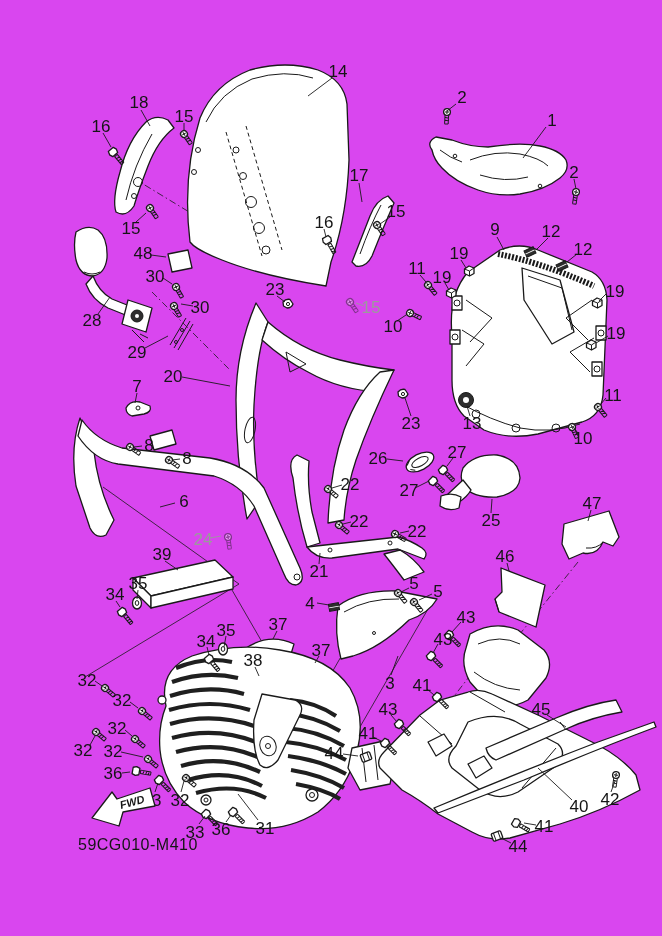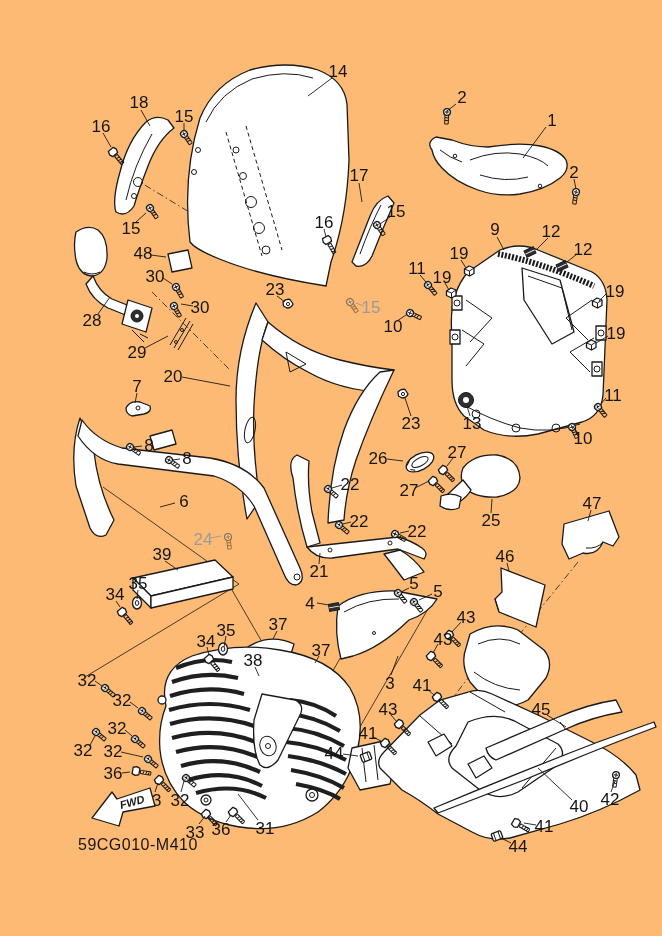--- a/index.html
+++ b/index.html
@@ -1,16 +1,16 @@
 <!DOCTYPE html>
 <html><head>
 <meta charset="utf-8">
 <style>
   html,body{margin:0;padding:0;background:#e8e8e8;}
-  .stage{position:relative;width:662px;height:936px;background:#fdba74;overflow:hidden;
+  .stage{position:relative;width:662px;height:936px;background:#d946ef;overflow:hidden;
          font-family:"Liberation Sans", sans-serif;}
   svg{position:absolute;inset:0;}
   .inkf{stroke:#1a1a1a;fill:#ffffff;stroke-width:1.3;stroke-linejoin:round;}
   .thin{stroke:#1a1a1a;fill:none;stroke-width:1;stroke-linejoin:round;}
   .dark{stroke:#1a1a1a;fill:#2e2e2e;stroke-width:1;}
   .slat{stroke:#1f1f1f;fill:none;stroke-width:4.2;stroke-linecap:butt;}
   .leader{stroke:#1a1a1a;stroke-width:0.9;}
   .ghostln{stroke:#9b9b9b;stroke-width:0.9;}
   .cline{stroke:#1a1a1a;stroke-width:0.8;}
   .dashdot{stroke-dasharray:7,3,1.5,3;}

